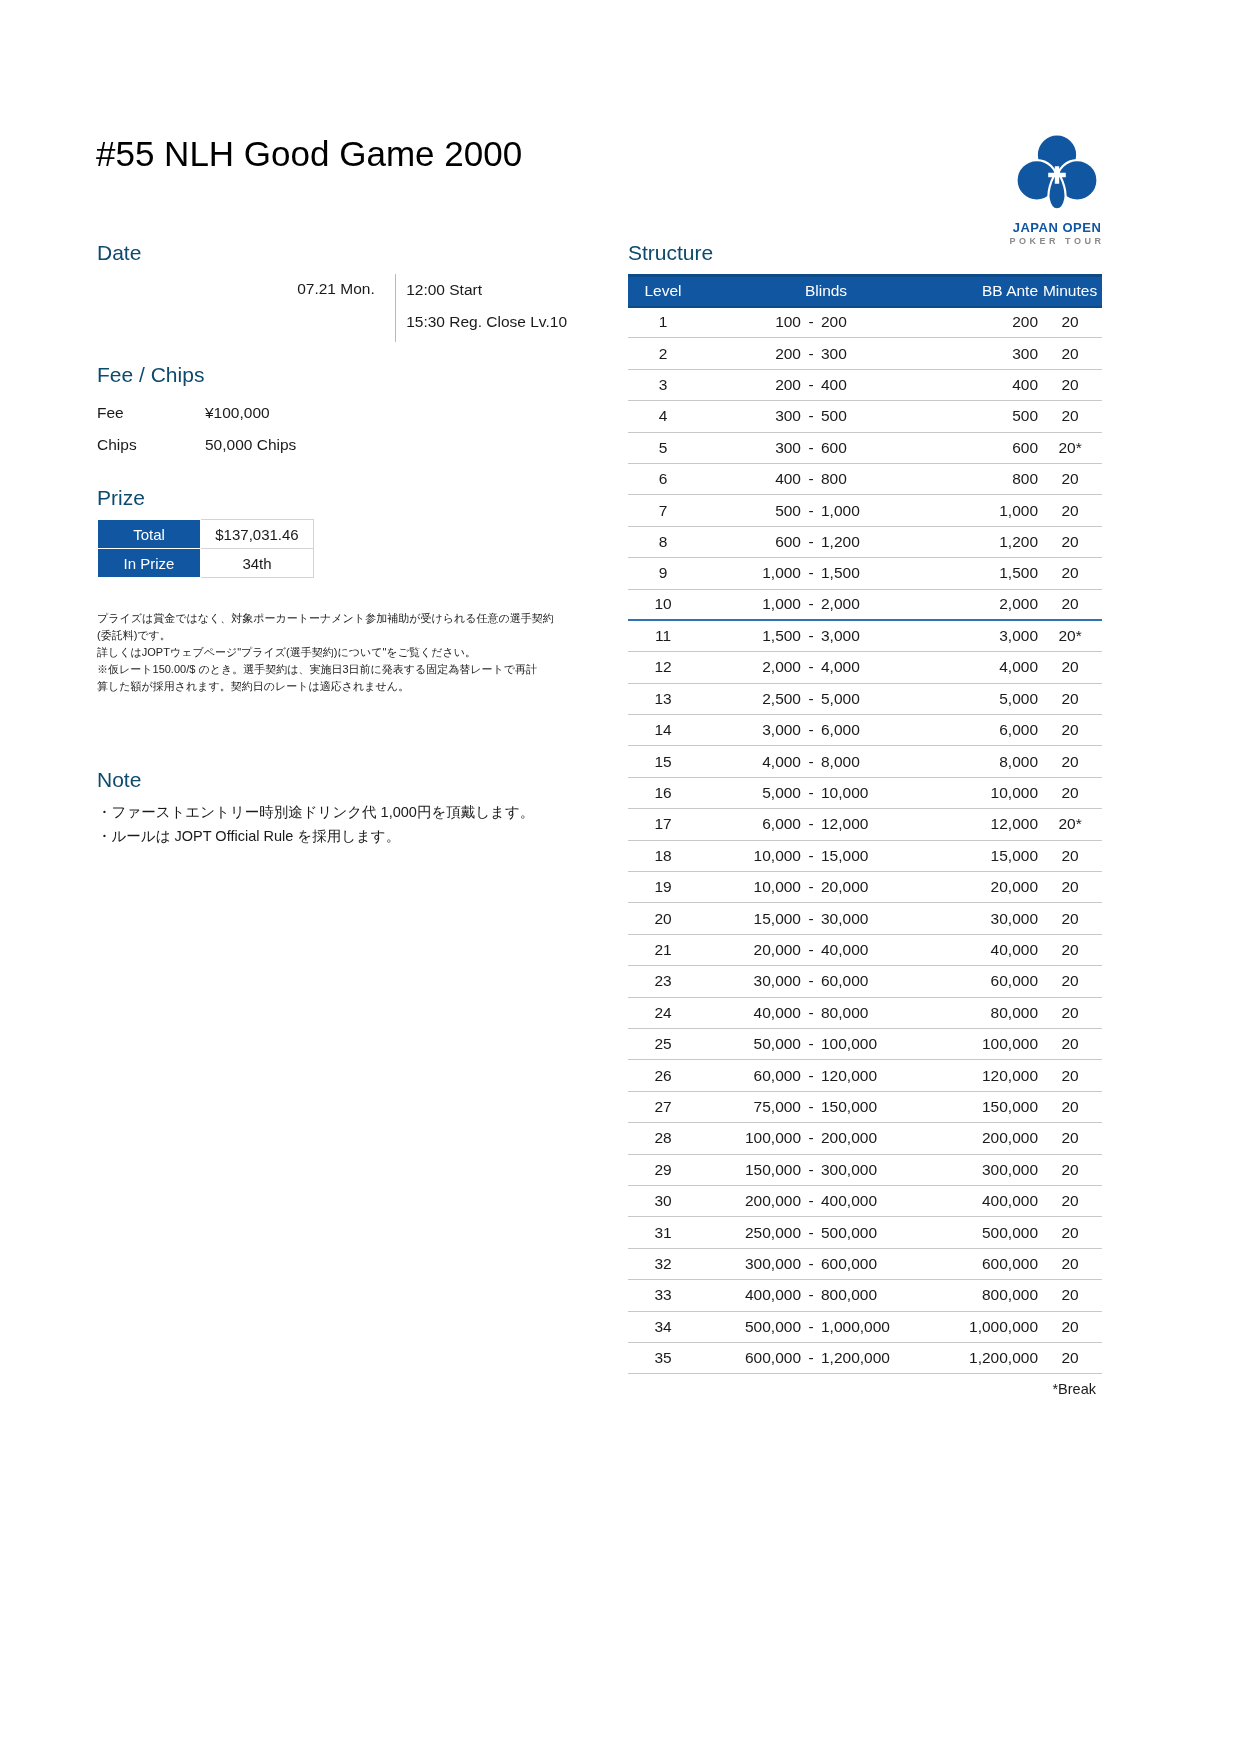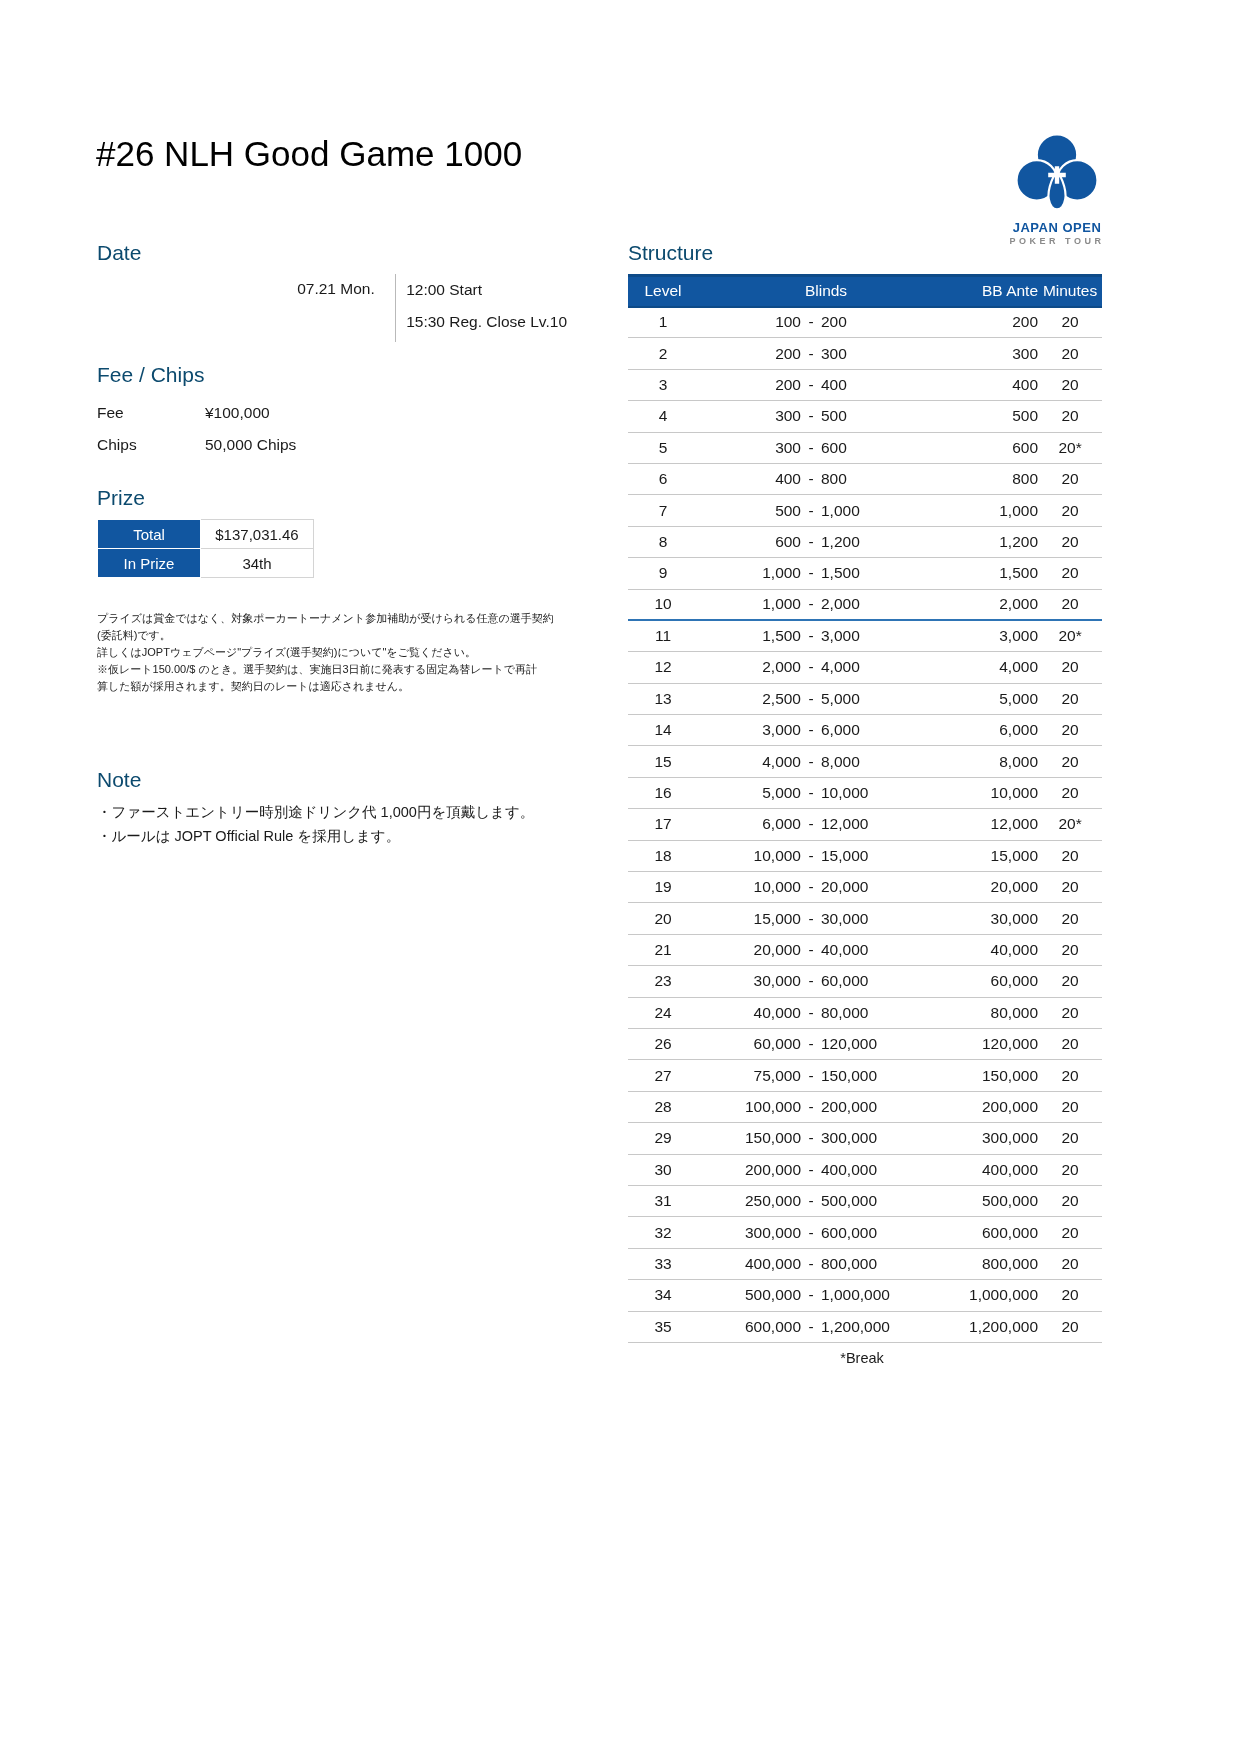--- a/index.html
+++ b/index.html
@@ -82,28 +82,28 @@
   .h-level { text-align: center; }
   .h-blinds { text-align: center; }
   .h-ante { text-align: right; padding-right: 18px; }
   .h-min { text-align: center; }
   .t-level { text-align: center; }
   .t-sb { text-align: right; padding-right: 6px; }
   .t-sep { text-align: center; color: #1a1a1a; }
   .t-bb { text-align: left; padding-left: 6px; }
   .t-ante { text-align: right; padding-right: 18px; }
   .t-min { text-align: center; }
-  .structure-footnote { margin-top: 7px; text-align: center; padding-right: 6px; font-size: 14.5px; }
+  .structure-footnote { margin-top: 7px; text-align: right; padding-right: 6px; font-size: 14.5px; }
 </style>
 </head>
 <body>
 
 <div class="page">
 
-  <h1 class="page-title">#26 NLH Good Game 1000</h1>
+  <h1 class="page-title">#55 NLH Good Game 2000</h1>
 
   <div class="logo">
     <span>
       <svg width="88" height="88" viewBox="0 0 100 100" aria-hidden="true">
         <g fill="#1156a0" stroke="#ffffff" stroke-width="2.5">
           <circle cx="50" cy="27" r="23"></circle>
           <circle cx="27" cy="56" r="23"></circle>
           <circle cx="73" cy="56" r="23"></circle>
           <path d="M50 44 C41 60 37 76 44 86 C47 90 53 90 56 86 C63 76 59 60 50 44 Z"></path>
         </g>
@@ -370,20 +370,28 @@
     </tr>
           <tr>
       <td class="t-level">24</td>
       <td class="t-sb">40,000</td>
       <td class="t-sep">-</td>
       <td class="t-bb">80,000</td>
       <td class="t-ante">80,000</td>
       <td class="t-min">20</td>
     </tr>
           <tr>
+      <td class="t-level">25</td>
+      <td class="t-sb">50,000</td>
+      <td class="t-sep">-</td>
+      <td class="t-bb">100,000</td>
+      <td class="t-ante">100,000</td>
+      <td class="t-min">20</td>
+    </tr>
+          <tr>
       <td class="t-level">26</td>
       <td class="t-sb">60,000</td>
       <td class="t-sep">-</td>
       <td class="t-bb">120,000</td>
       <td class="t-ante">120,000</td>
       <td class="t-min">20</td>
     </tr>
           <tr>
       <td class="t-level">27</td>
       <td class="t-sb">75,000</td>

